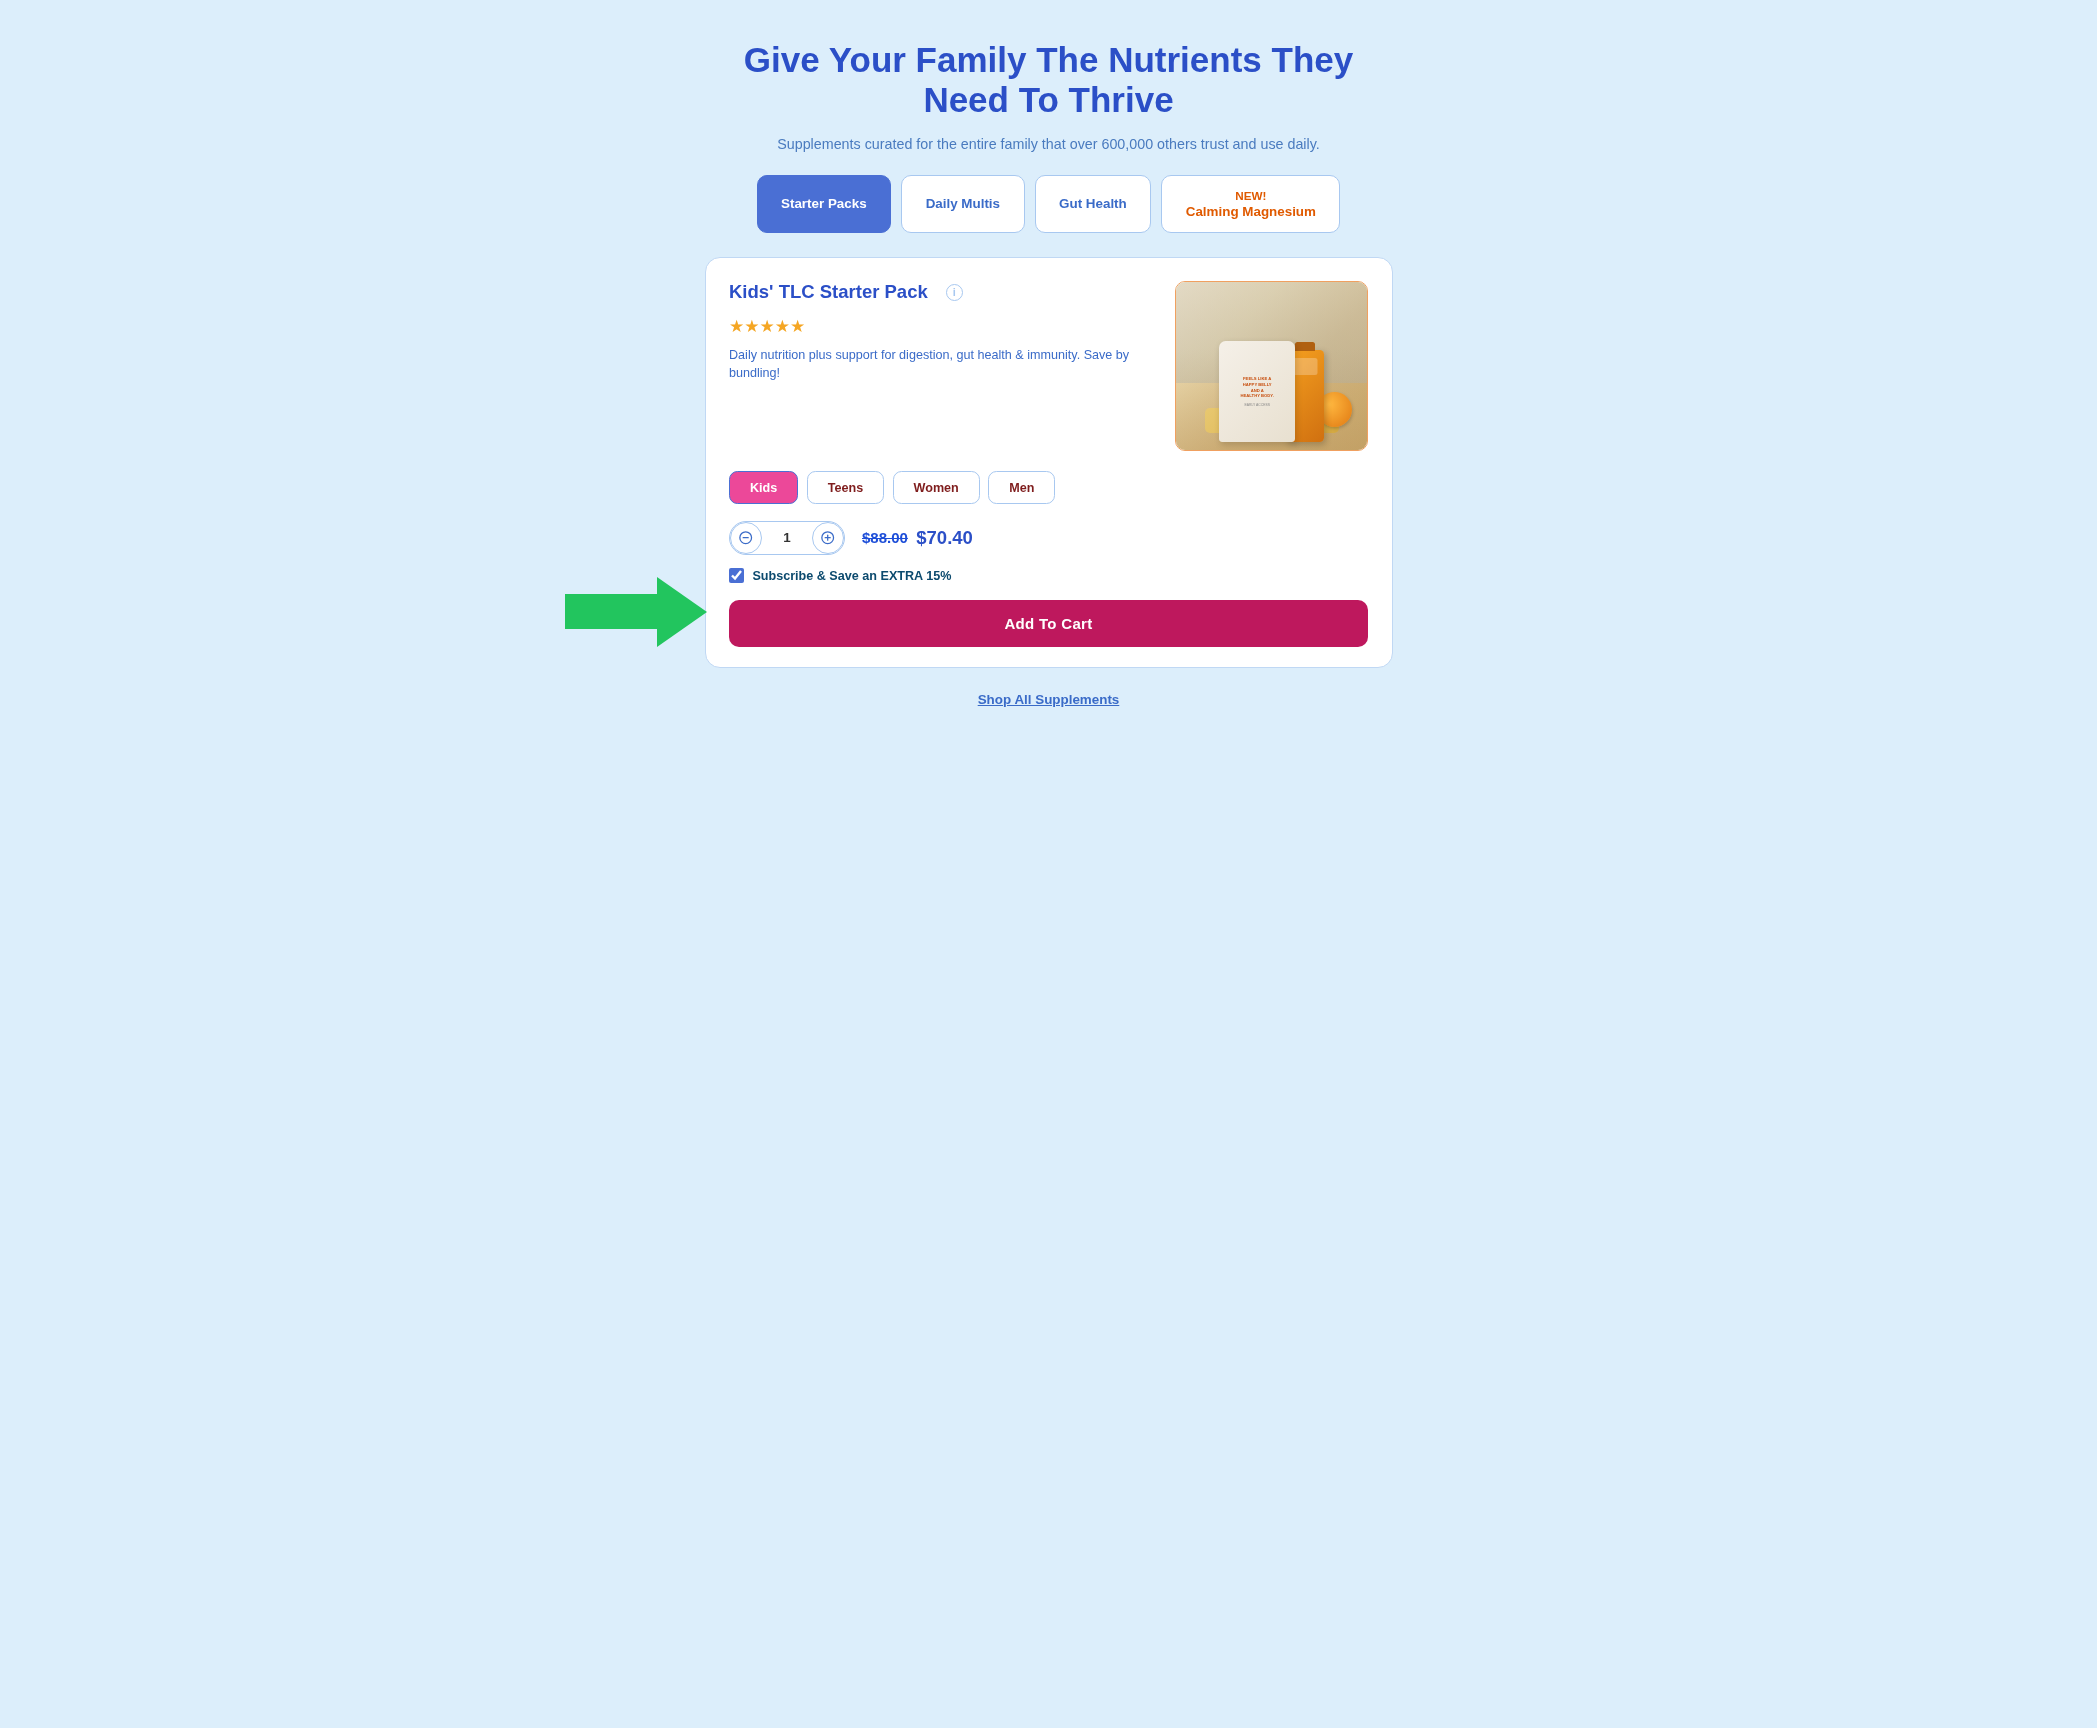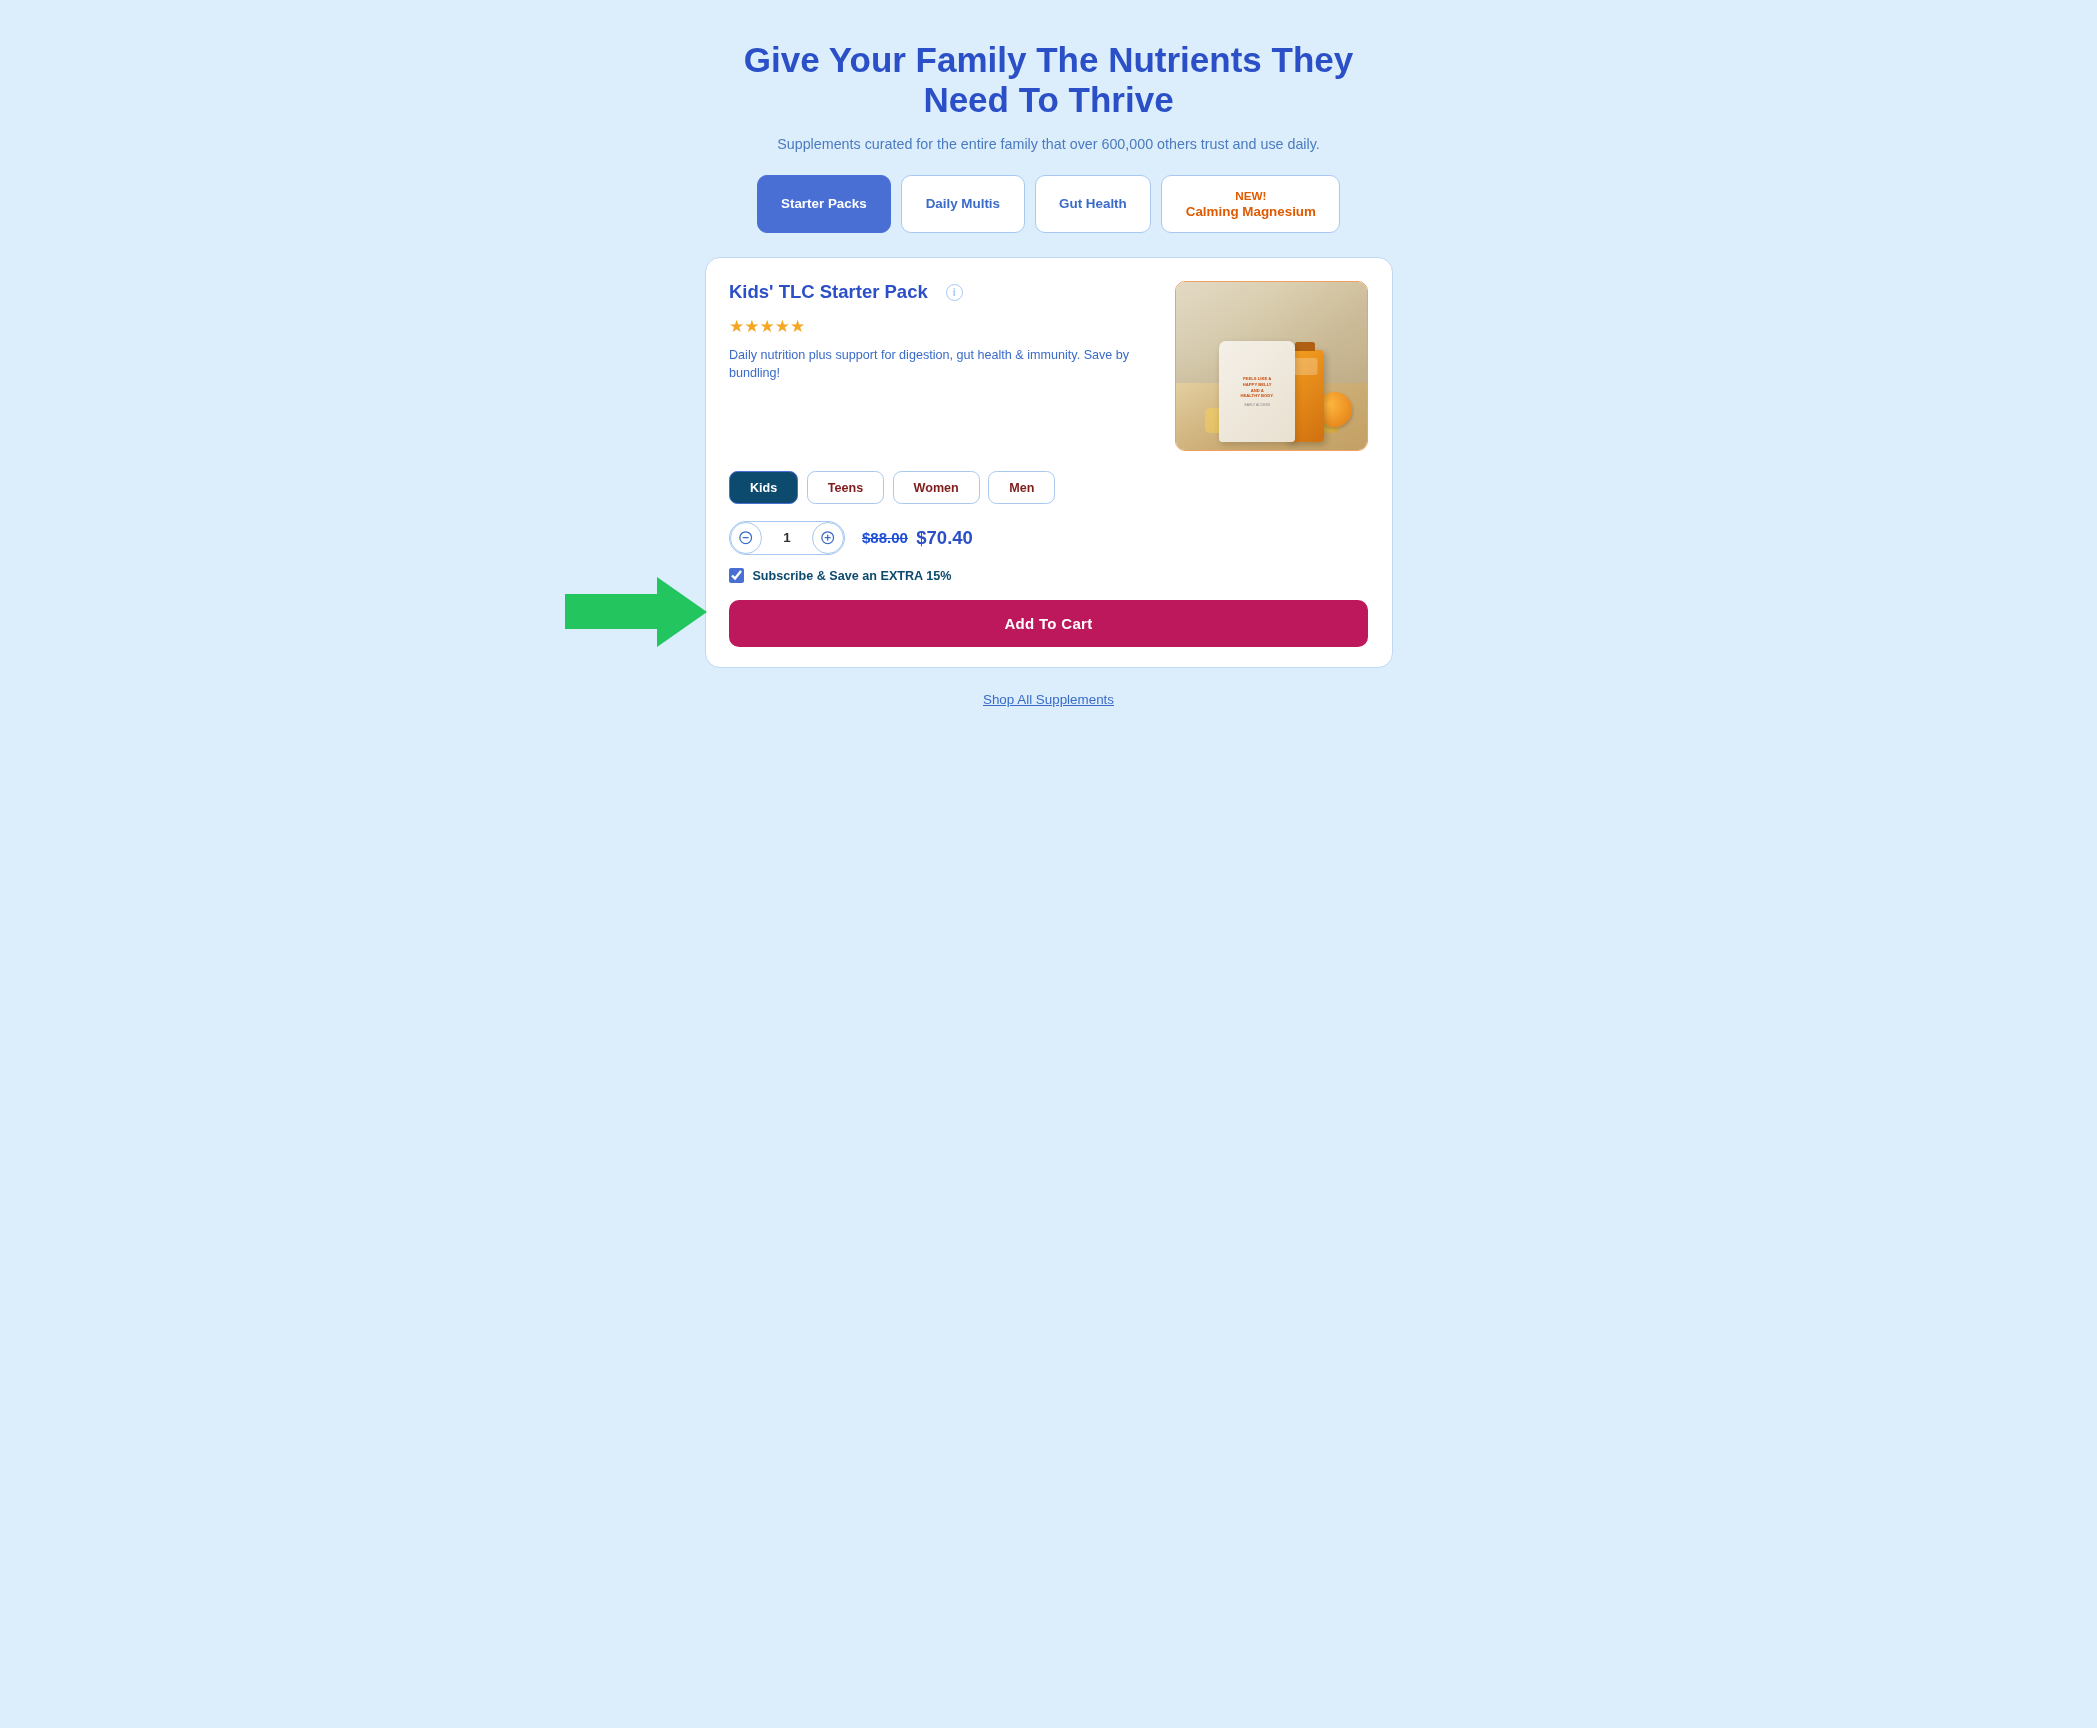--- a/index.html
+++ b/index.html
@@ -175,21 +175,21 @@
       border-radius: 8.4px;
       border: 1.7px solid #a8c8f0;
       background: white;
       font-size: 12.6px;
       font-weight: 600;
       color: #7f1d1d;
       cursor: pointer;
     }
 
     .variant-btn.active {
-      background: #0c4a6e;
+      background: #ec4899;
       color: white;
       border-color: #4a6fd4;
     }
 
     .purchase-row {
       display: flex;
       align-items: center;
       gap: 17px;
       margin-bottom: 13.4px;
     }
@@ -281,21 +281,21 @@
       font-weight: 800;
       cursor: pointer;
       letter-spacing: 0.3px;
     }
 
     .shop-link {
       font-size: 13.4px;
       color: #3a6bc8;
       text-decoration: underline;
       cursor: pointer;
-      font-weight: 400;
+      font-weight: 700;
     }
 
     .card-bottom {
       position: relative;
     }
   </style>
 </head>
 <body>
 
 <div class="page-container">

